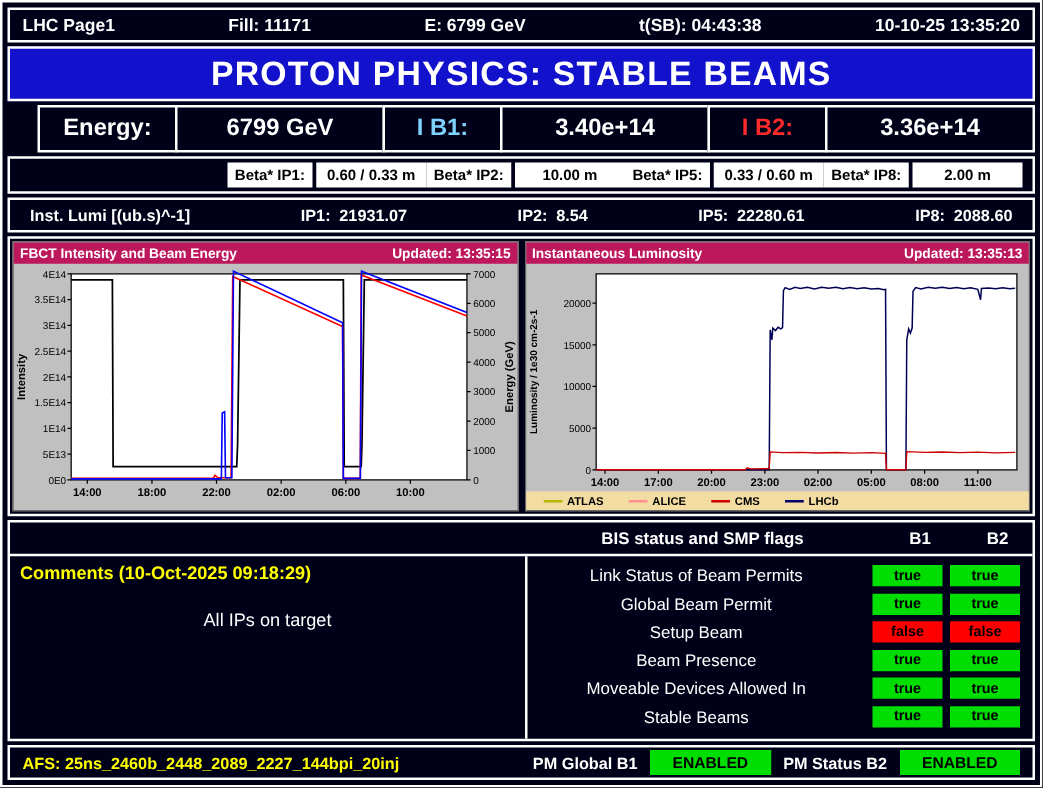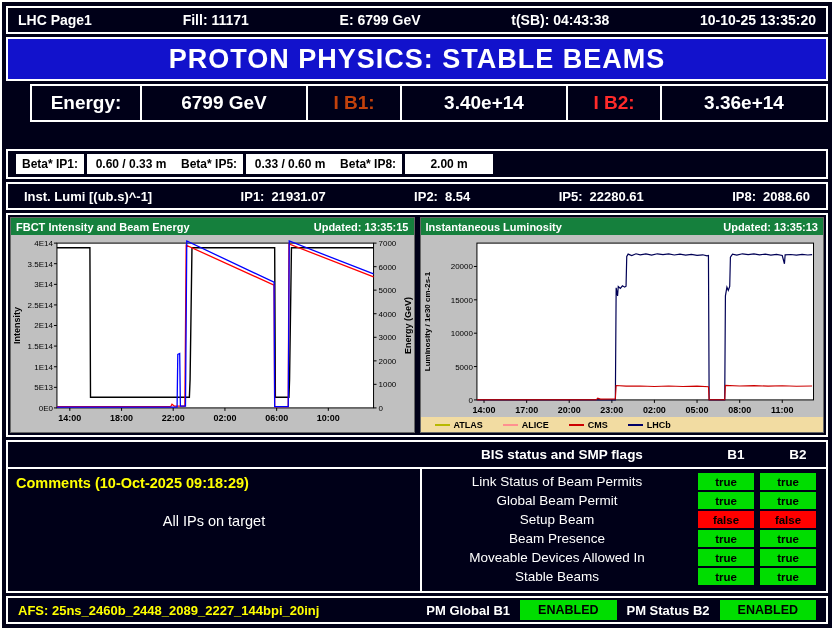--- a/index.html
+++ b/index.html
@@ -16,36 +16,36 @@
   
   .titlebar{height:44px;background:#1212cc;display:flex;align-items:center;justify-content:center;
     font-size:27px;font-weight:bold;letter-spacing:1px;}
   
   .energyrow{height:38px;display:flex;border:none;background:none;gap:0;padding-left:24px;}
   .ecell{border:2px solid #fff;background:#000018;display:flex;align-items:center;justify-content:center;
     font-size:19px;font-weight:bold;}
   .ecell+.ecell{margin-left:-2px;}
   .e-label{flex:0 0 112px;}
   .e-val{flex:1 1 170px;}
-  .e-b1{flex:0 0 96px;color:#c2410c;}
+  .e-b1{flex:0 0 96px;color:#7dd3fc;}
   .e-b2{flex:0 0 96px;color:#ff2a2a;}
   
-  .betarow{height:30px;display:flex;align-items:center;justify-content:flex-start;padding:0 8px;margin-top:24px;}
+  .betarow{height:30px;display:flex;align-items:center;justify-content:flex-end;padding:0 8px;}
   .betapair{display:flex;align-items:center;gap:3px;}
   .wbox{background:#fff;color:#000;font-size:12px;font-weight:bold;padding:2px 6px;
     display:flex;align-items:center;justify-content:center;height:20px;}
   .bval{min-width:88px;}
   
   .lumirow{height:28px;display:flex;align-items:center;justify-content:space-between;
     padding:0 16px;font-size:13px;font-weight:bold;}
   .lumiitem{display:flex;gap:7px;}
   
   .charts{height:224px;display:flex;gap:5px;padding:2px;border:2px solid #fff;background:#000018;}
   .panel{flex:1 1 0;background:#c0c0c0;border:1px solid #666;display:flex;flex-direction:column;min-width:0;}
-  .panel-title{height:17px;background:#15803d;color:#fff;font-size:11px;font-weight:bold;
+  .panel-title{height:17px;background:#be185d;color:#fff;font-size:11px;font-weight:bold;
     display:flex;align-items:center;justify-content:space-between;padding:0 5px;flex:0 0 17px;}
   .panel-body{flex:1;display:flex;flex-direction:column;min-height:0;}
   .panel-body svg{flex:1;width:100%;min-height:0;display:block;}
   .legendbar{flex:0 0 15px;background:#f2dca2;display:flex;align-items:center;gap:20px;
     padding-left:14px;font-size:9px;font-weight:bold;color:#000;}
   .legenditem{display:flex;align-items:center;gap:4px;}
   .swatch{width:15px;height:2px;display:inline-block;}
   
   .bottom{flex:1;display:flex;flex-direction:column;}
   .bis-top{display:grid;grid-template-columns:414px 1fr;border-bottom:2px solid #fff;flex:0 0 27px;}
@@ -96,20 +96,24 @@
     <div class="ecell e-b1">I B1:</div>
     <div class="ecell e-val">3.40e+14</div>
     <div class="ecell e-b2">I B2:</div>
     <div class="ecell e-val">3.36e+14</div>
   </div>
 
   <div class="box betarow">
     <div class="betapair">
       <span class="wbox">Beta* IP1:</span>
       <span class="wbox bval">0.60 / 0.33 m</span>
+    </div>
+    <div class="betapair">
+      <span class="wbox">Beta* IP2:</span>
+      <span class="wbox bval">10.00 m</span>
     </div>
     <div class="betapair">
       <span class="wbox">Beta* IP5:</span>
       <span class="wbox bval">0.33 / 0.60 m</span>
     </div>
     <div class="betapair">
       <span class="wbox">Beta* IP8:</span>
       <span class="wbox bval">2.00 m</span>
     </div>
   </div>

